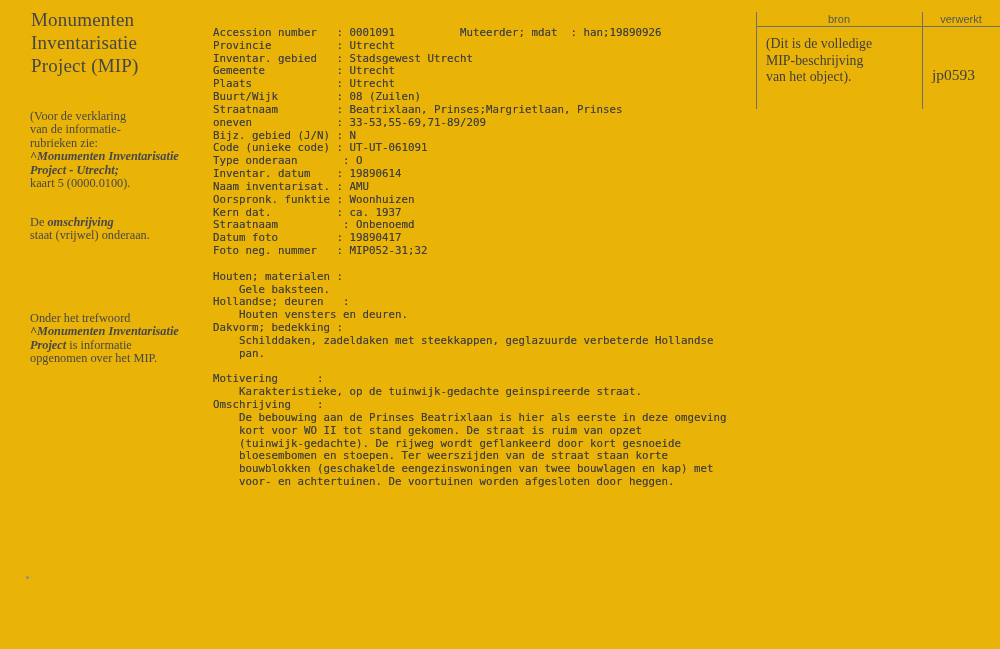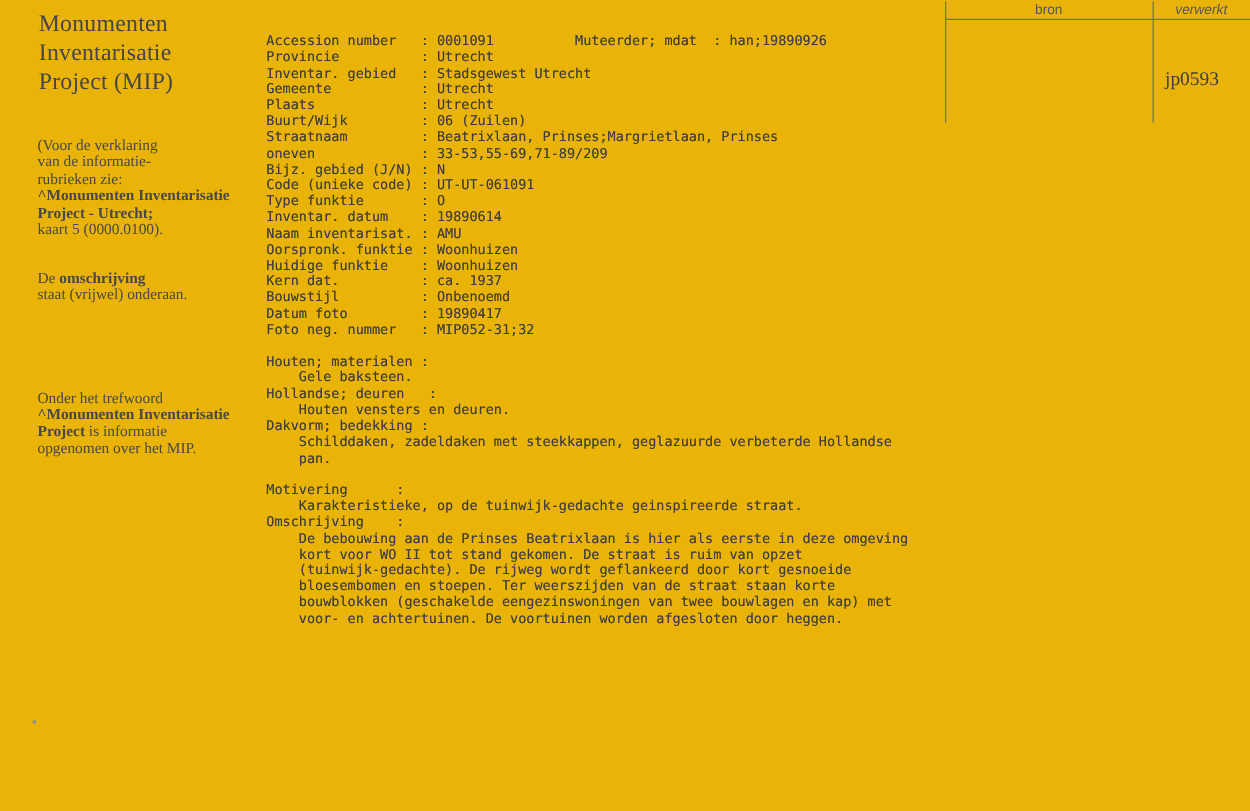--- a/index.html
+++ b/index.html
@@ -9,41 +9,41 @@
   }
   
   .doc-title{
     position:absolute;left:31px;top:8px;width:180px;
     font-size:19px;line-height:23px;color:#464646;letter-spacing:.2px;
   }
   .side-note{position:absolute;left:30px;width:185px;font-size:12.3px;line-height:13.4px;color:#484848;}
   .note-explain{top:110px;}
   .note-omschrijving{top:216px;}
   .note-trefwoord{top:312px;}
-  .side-note .b{font-weight:700;}
+  .side-note .b{font-weight:700;font-style:italic;}
   
   .record{
     position:absolute;left:213px;top:27px;
     font-family:"DejaVu Sans Mono",monospace;
     font-size:10.8px;line-height:12.83px;color:#3e3e3e;
     text-shadow:0 0 .5px rgba(62,62,62,.55);
   }
   .record .ln{white-space:pre;height:12.83px;}
   
-  .stamp{position:absolute;left:756px;top:1px;width:244px;height:97px;}
+  .stamp{position:absolute;left:756px;top:12px;width:244px;height:97px;}
   .stamp .v-left,.stamp .v-mid{position:absolute;top:0;width:1px;height:97px;background:#6f6f6f;}
   .stamp .v-left{left:0;}
   .stamp .v-mid{left:166px;}
   .stamp .h-head{position:absolute;left:0;top:14px;width:244px;height:1px;background:#6f6f6f;}
   .stamp .hdr{
     position:absolute;top:1px;font-family:"Liberation Sans",sans-serif;
     font-size:11px;color:#565656;text-align:center;
   }
   .hdr-bron{left:0;width:166px;}
-  .hdr-verwerkt{left:166px;width:78px;font-style:italic;}
+  .hdr-verwerkt{left:166px;width:78px;}
   .stamp-note{
     position:absolute;left:10px;top:24px;width:152px;
     font-size:13.8px;line-height:16.6px;color:#3f3f3f;
   }
   .stamp-value{position:absolute;left:176px;top:54px;font-size:15.5px;color:#3f3f3f;}
   
   .speck{position:absolute;left:26px;top:576px;width:3px;height:3px;border-radius:50%;background:#8d8d8d;}
 </style>
 </head>
 <body>
@@ -76,32 +76,31 @@
       <div class="ln"><span class="b">Project</span><span> is informatie</span></div>
       <div class="ln"><span>opgenomen over het MIP.</span></div>
     </div>
 
   <div class="record">
       <div class="ln">Accession number   : 0001091          Muteerder; mdat  : han;19890926</div>
       <div class="ln">Provincie          : Utrecht</div>
       <div class="ln">Inventar. gebied   : Stadsgewest Utrecht</div>
       <div class="ln">Gemeente           : Utrecht</div>
       <div class="ln">Plaats             : Utrecht</div>
-      <div class="ln">Buurt/Wijk         : 06 (Zuilen)</div>
+      <div class="ln">Buurt/Wijk         : 08 (Zuilen)</div>
       <div class="ln">Straatnaam         : Beatrixlaan, Prinses;Margrietlaan, Prinses</div>
       <div class="ln">oneven             : 33-53,55-69,71-89/209</div>
       <div class="ln">Bijz. gebied (J/N) : N</div>
       <div class="ln">Code (unieke code) : UT-UT-061091</div>
-      <div class="ln">Type funktie       : O</div>
+      <div class="ln">Type onderaan       : O</div>
       <div class="ln">Inventar. datum    : 19890614</div>
       <div class="ln">Naam inventarisat. : AMU</div>
       <div class="ln">Oorspronk. funktie : Woonhuizen</div>
-      <div class="ln">Huidige funktie    : Woonhuizen</div>
       <div class="ln">Kern dat.          : ca. 1937</div>
-      <div class="ln">Bouwstijl          : Onbenoemd</div>
+      <div class="ln">Straatnaam          : Onbenoemd</div>
       <div class="ln">Datum foto         : 19890417</div>
       <div class="ln">Foto neg. nummer   : MIP052-31;32</div>
       <div class="ln">&nbsp;</div>
       <div class="ln">Houten; materialen :</div>
       <div class="ln">    Gele baksteen.</div>
       <div class="ln">Hollandse; deuren   :</div>
       <div class="ln">    Houten vensters en deuren.</div>
       <div class="ln">Dakvorm; bedekking :</div>
       <div class="ln">    Schilddaken, zadeldaken met steekkappen, geglazuurde verbeterde Hollandse</div>
       <div class="ln">    pan.</div>
@@ -116,18 +115,23 @@
       <div class="ln">    bouwblokken (geschakelde eengezinswoningen van twee bouwlagen en kap) met</div>
       <div class="ln">    voor- en achtertuinen. De voortuinen worden afgesloten door heggen.</div>
     </div>
 
   <div class="stamp">
     <div class="v-left"></div>
     <div class="v-mid"></div>
     <div class="h-head"></div>
     <div class="hdr hdr-bron">bron</div>
     <div class="hdr hdr-verwerkt">verwerkt</div>
+    <div class="stamp-note">
+        <div class="ln">(Dit is de volledige</div>
+        <div class="ln">MIP-beschrijving</div>
+        <div class="ln">van het object).</div>
+      </div>
     <div class="stamp-value">jp0593</div>
   </div>
 
   <div class="speck"></div>
 
 </div>
 
 </body></html>

